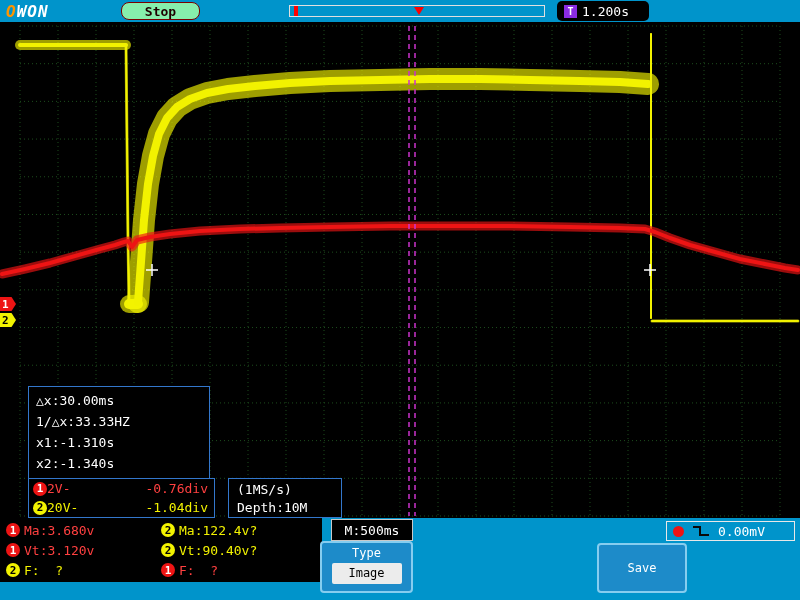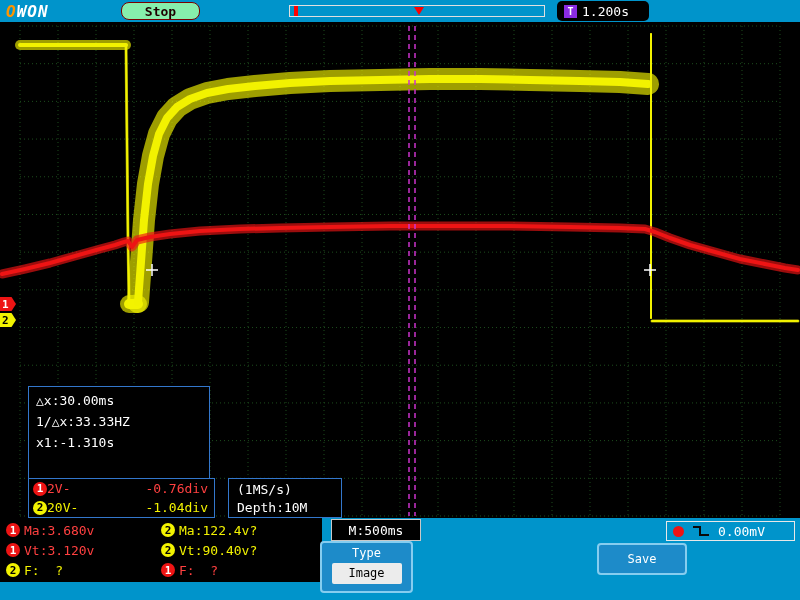--- a/index.html
+++ b/index.html
@@ -44,32 +44,32 @@
   .bottombar{position:absolute;left:0;top:518px;width:800px;height:82px;background:var(--bar,#0094cb);}
   .meas-panel{position:absolute;left:0;top:518px;width:322px;height:64px;background:#000;}
   .cell{position:absolute;display:flex;align-items:center;gap:4px;font-size:13px;height:18px;}
   .cell .txt{white-space:pre;}
   .col1{left:6px}.col2{left:161px}
   .r1{top:3px}.r2{top:23px}.r3{top:43px}
   .circ{display:inline-flex;width:14px;height:14px;border-radius:50%;align-items:center;justify-content:center;
         font-size:11px;font-weight:bold;flex:0 0 auto;}
   .c1{background:#ee1414;color:#fff;}
   .c2{background:#f2f200;color:#000;}
-  .timebase{position:absolute;left:331px;top:519px;width:90px;height:22px;background:#000;
+  .timebase{position:absolute;left:331px;top:519px;width:82px;height:22px;background:#000;
         border:1px solid #c8c8c8;box-sizing:border-box;color:#fff;font-size:13px;
         display:flex;align-items:center;justify-content:center;}
   .trig-box{position:absolute;left:666px;top:521px;width:129px;height:20px;border:1px solid #e8e8e8;
         box-sizing:border-box;display:flex;align-items:center;gap:8px;padding:0 6px;color:#fff;font-size:13px;}
   .trig-dot{width:11px;height:11px;border-radius:50%;background:#ee1414;flex:0 0 auto;}
   .menu-btn{position:absolute;background:#1d8bc9;border:2px solid #86cdef;border-radius:4px;
         box-sizing:border-box;color:#fff;font-size:12px;text-align:center;}
   .type-btn{left:320px;top:541px;width:93px;height:52px;}
   .btn-label{margin-top:3px;}
   .btn-value{margin:3px auto 0;width:70px;height:21px;line-height:21px;background:#ececec;color:#000;border-radius:2px;}
-  .save-btn{left:597px;top:543px;width:90px;height:32px;display:flex;align-items:center;justify-content:center;}
+  .save-btn{left:597px;top:543px;width:90px;height:50px;display:flex;align-items:center;justify-content:center;}
 </style>
 </head>
 <body>
 
 <div class="topbar">
   <span class="logo">OWON</span>
   <div class="stop-btn">Stop</div>
   <div class="ruler">
     <div class="ruler-tick"></div>
     <div class="ruler-tri"></div>
@@ -140,20 +140,21 @@
     </svg>
 </div>
 
 <div class="mk mk1">1</div>
 <div class="mk mk2">2</div>
 
 <div class="box cursor-box">
   <div>△x:30.00ms</div>
   <div>1/△x:33.33HZ</div>
   <div>x1:-1.310s</div>
+  <div>x2:-1.340s</div>
 </div>
 
 <div class="box ch-info">
   <div class="ch-row t-red">
     <span class="circ c1">1</span>
     <span>2V-</span>
     <span class="off">-0.76div</span>
   </div>
   <div class="ch-row t-yel">
     <span class="circ c2">2</span>

